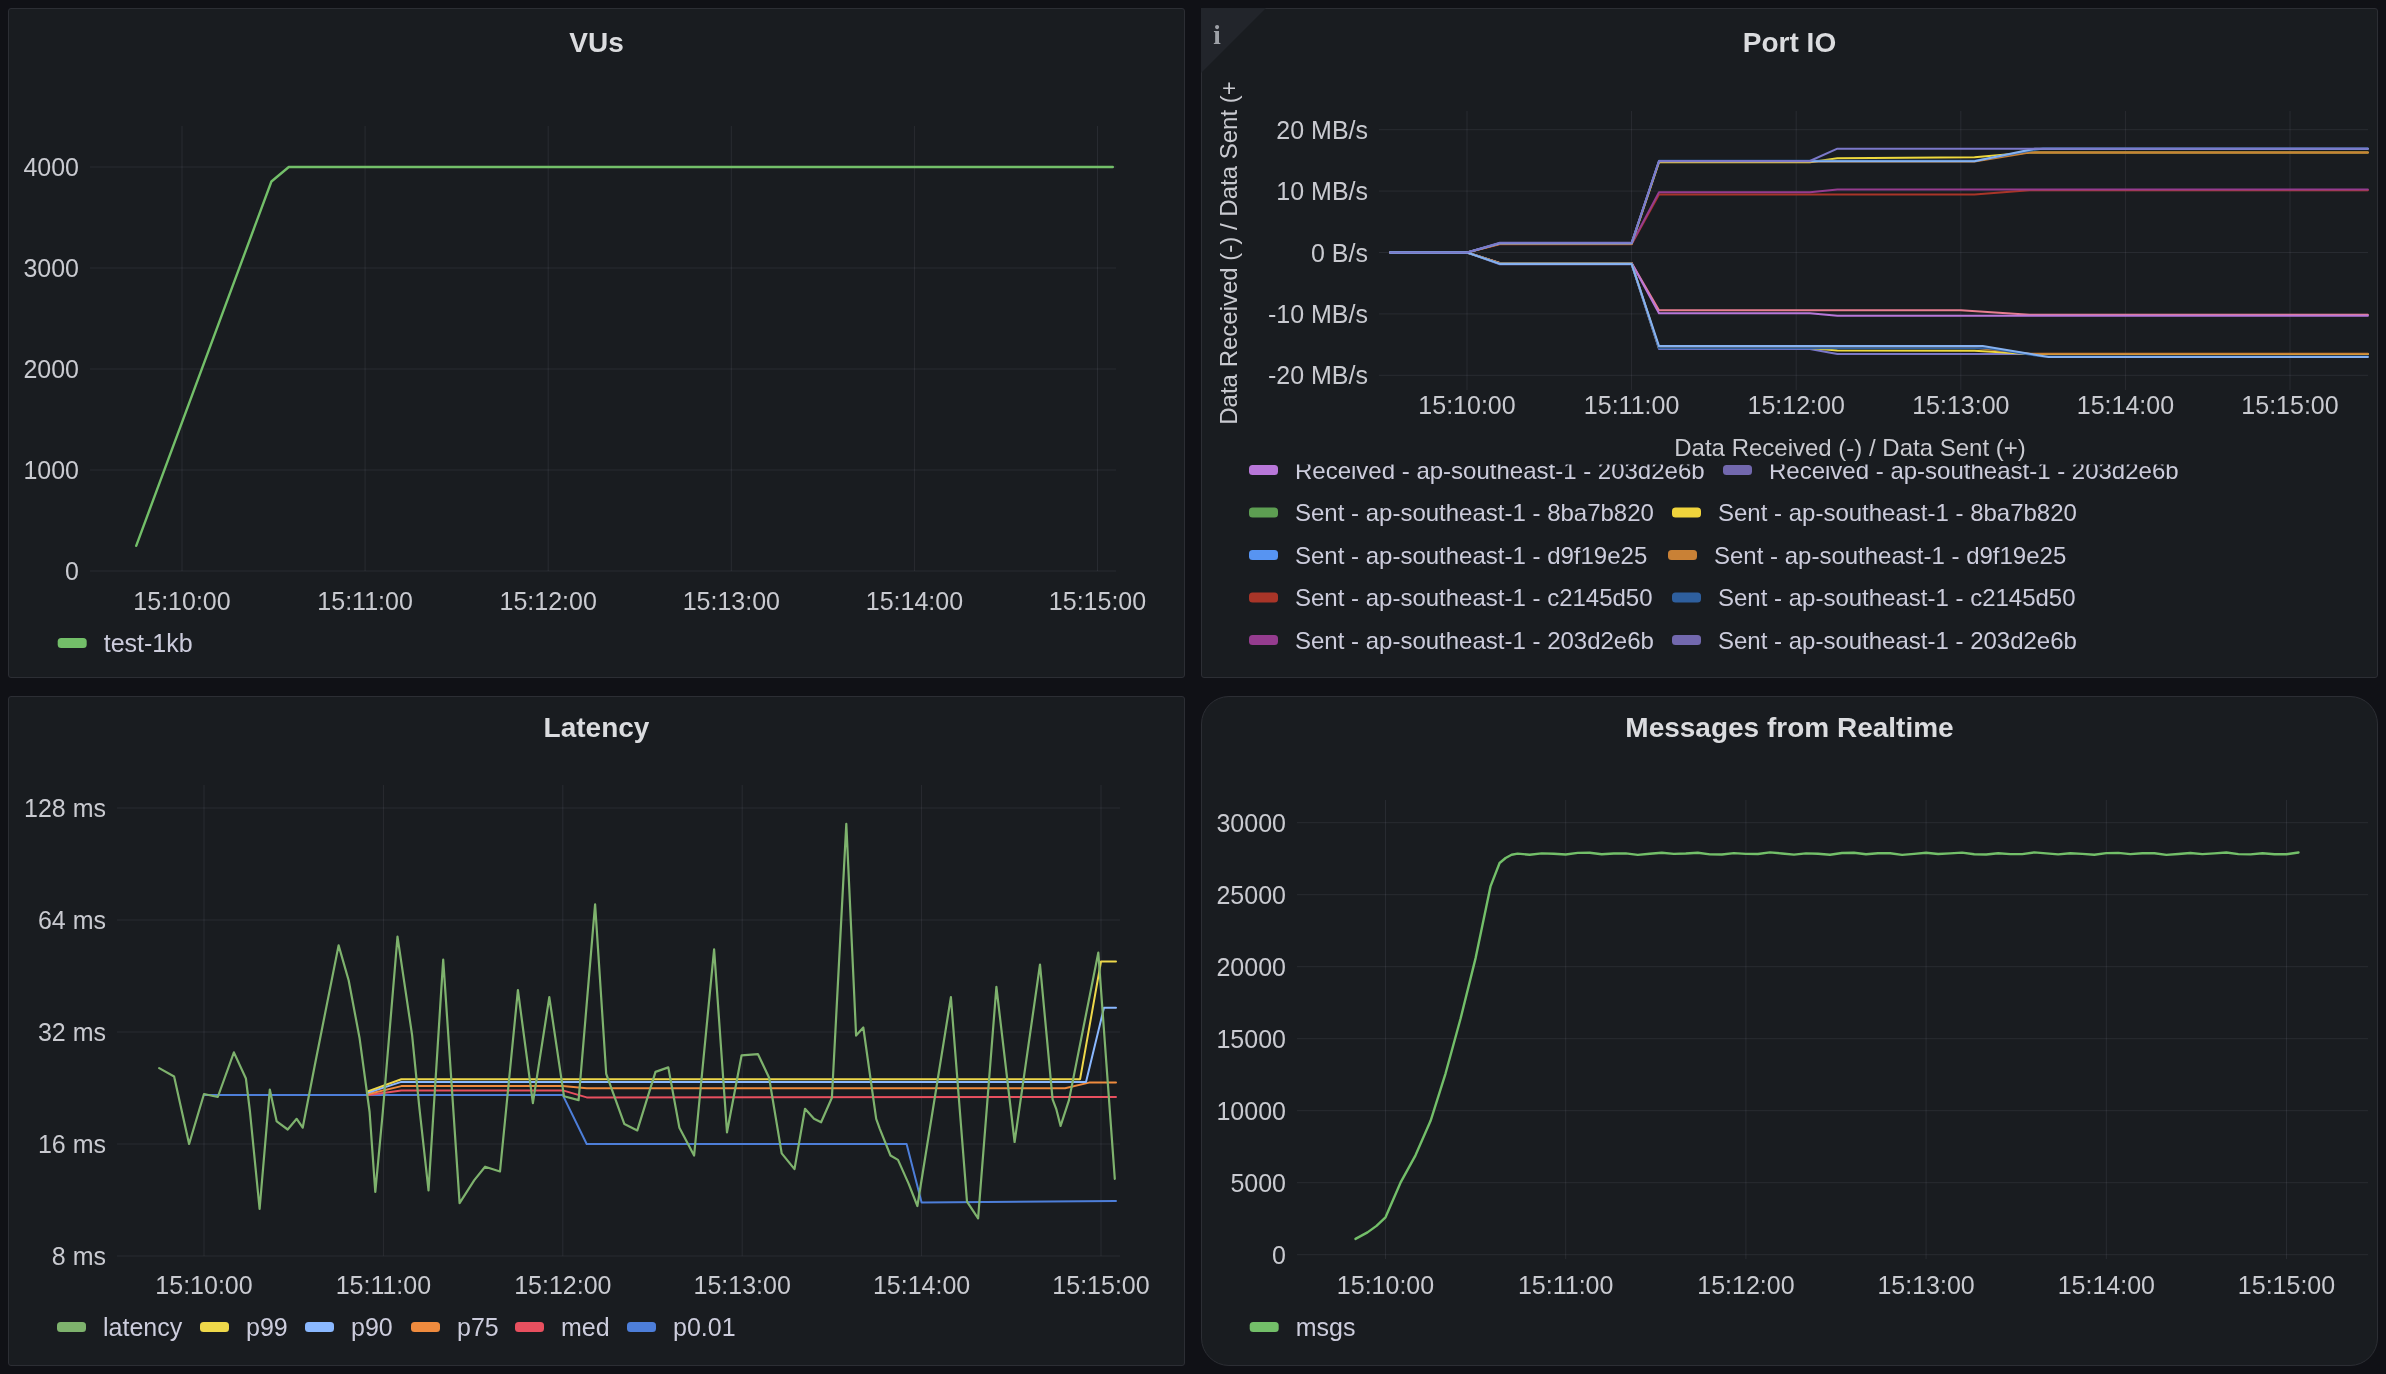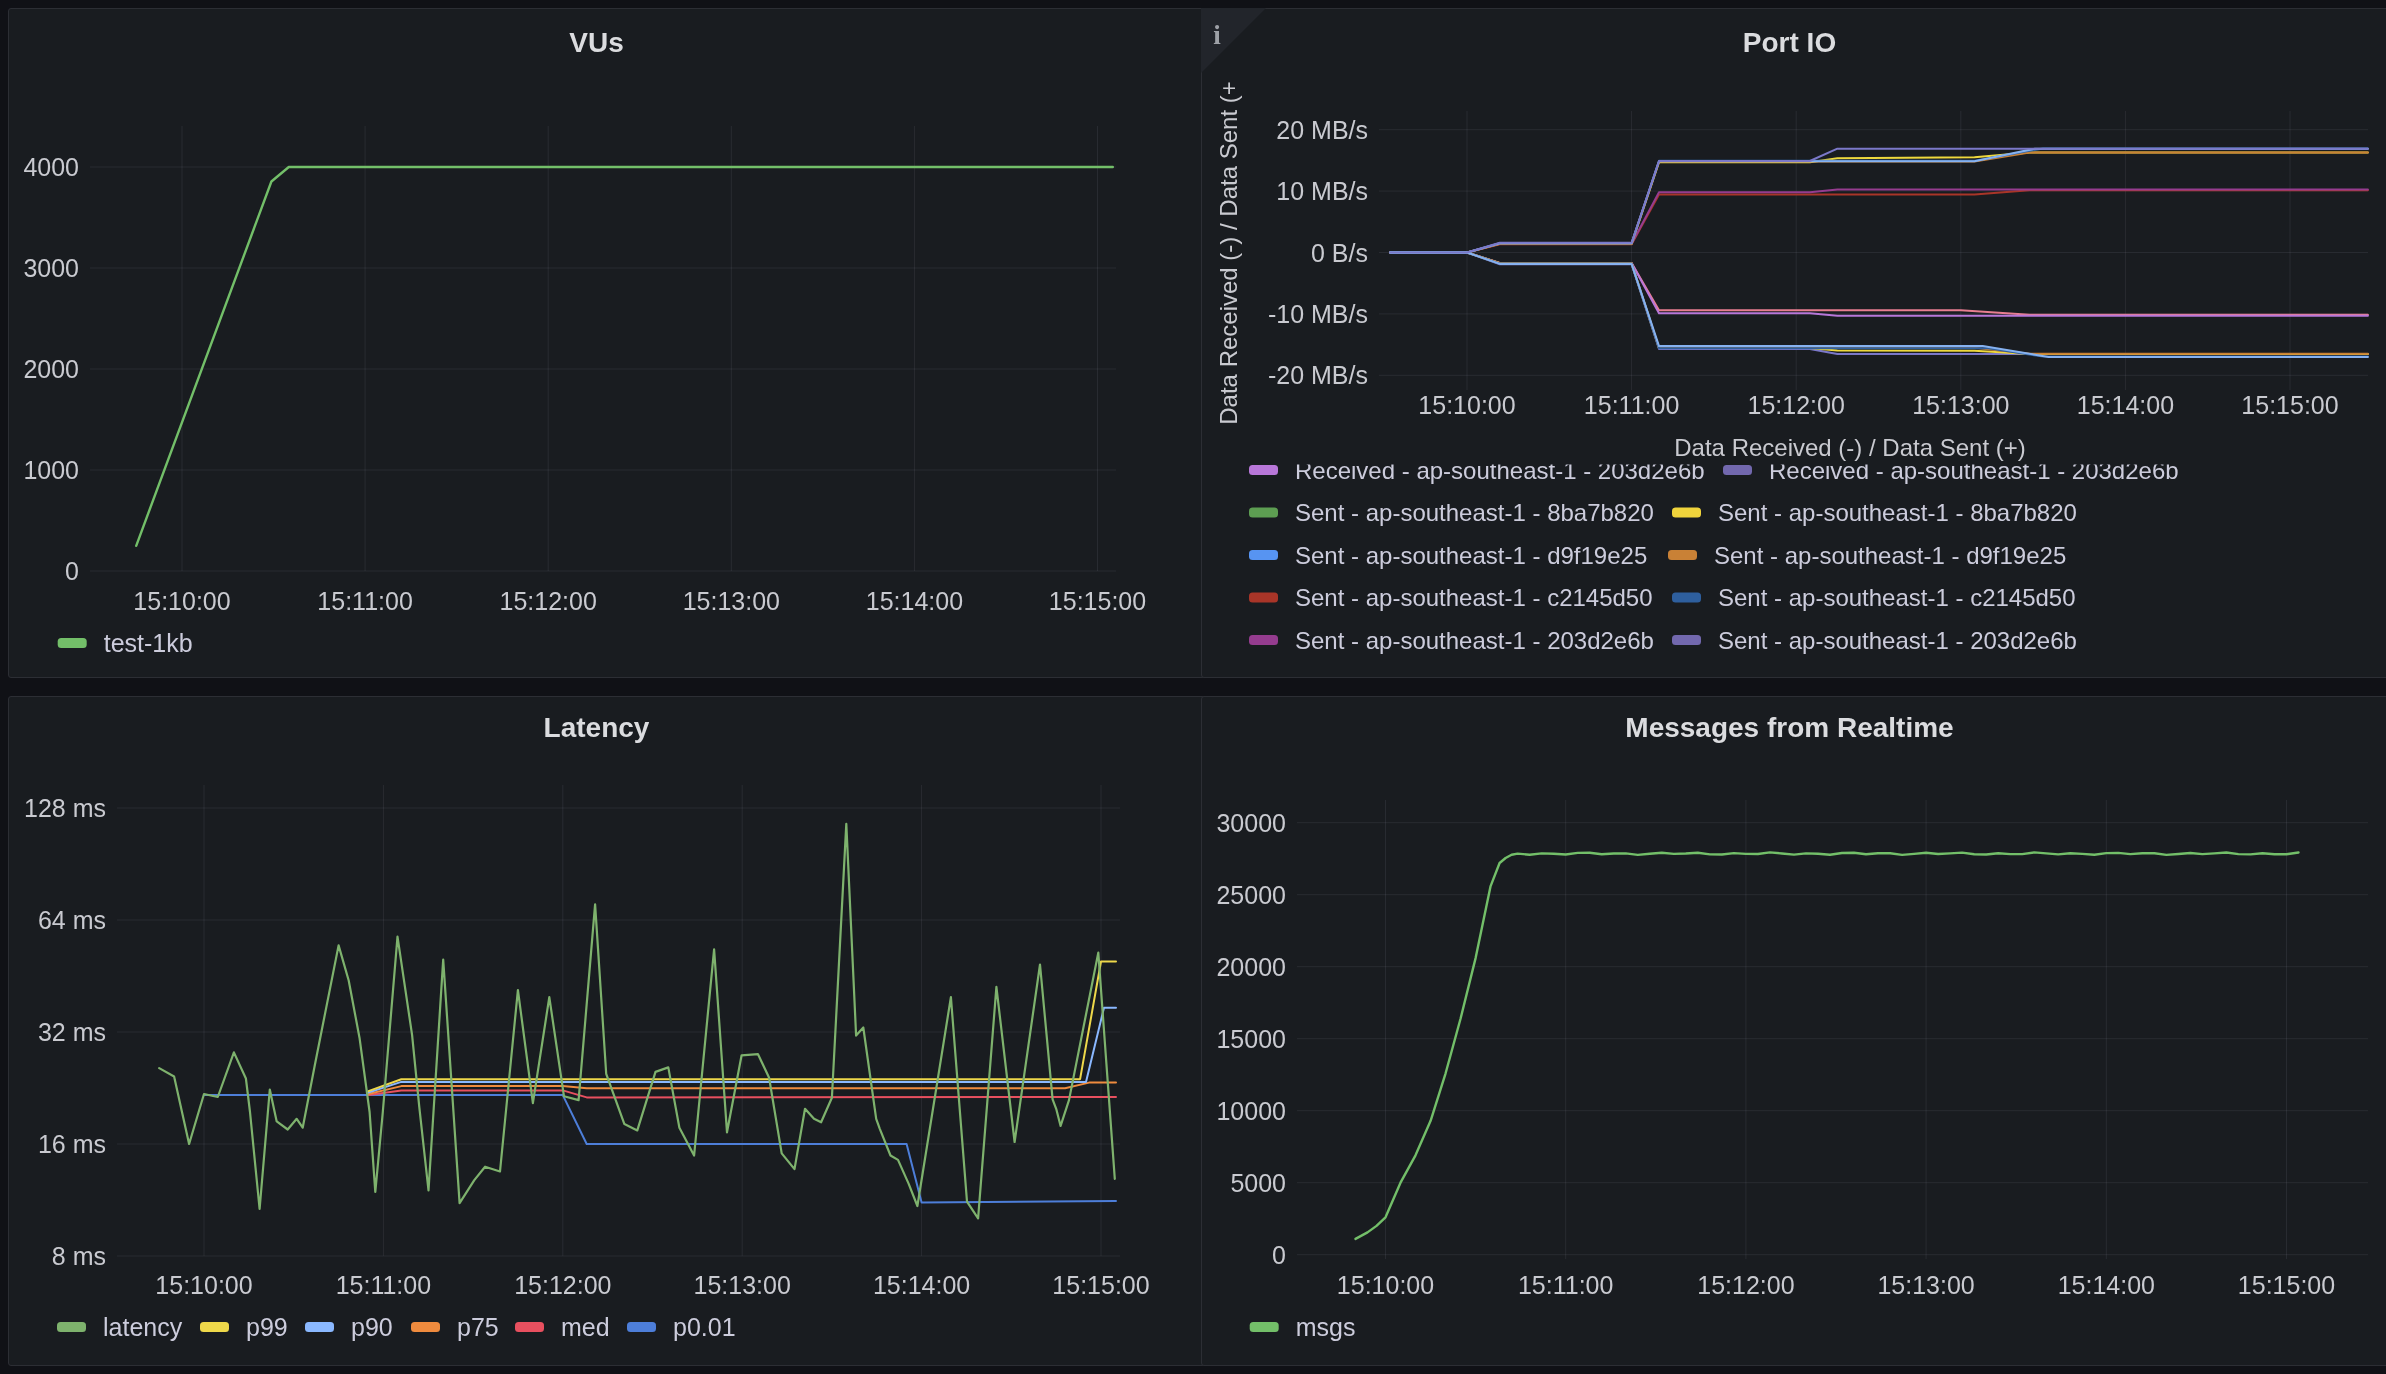--- a/index.html
+++ b/index.html
@@ -1,15 +1,15 @@
 <!DOCTYPE html>
 <html><head><meta charset="utf-8">
 <style>
 html,body{margin:0;padding:0;background:#101116;width:2386px;height:1374px;overflow:hidden;}
-.panel{position:absolute;width:1175px;height:668px;background:#191c20;border:1px solid #2c2e34;border-radius:3px;padding-left:42px;}
+.panel{position:absolute;width:1175px;height:668px;background:#191c20;border:1px solid #2c2e34;border-radius:3px;}
 .panel svg{position:absolute;left:-1px;top:-1px;}
 </style></head>
 <body>
 <div class="panel" style="left:8px;top:8px;">
     <svg width="1177" height="670" viewBox="0 0 1177 670" font-family="Liberation Sans, sans-serif">
       <text x="588.5" y="34" text-anchor="middle" dominant-baseline="central" font-size="28" font-weight="bold" fill="#dbdcdf">VUs</text>
       <line x1="174.0" y1="118" x2="174.0" y2="563" stroke="rgba(204,204,220,0.09)" stroke-width="1"></line>
       <line x1="357.1" y1="118" x2="357.1" y2="563" stroke="rgba(204,204,220,0.09)" stroke-width="1"></line>
       <line x1="540.2" y1="118" x2="540.2" y2="563" stroke="rgba(204,204,220,0.09)" stroke-width="1"></line>
       <line x1="723.3" y1="118" x2="723.3" y2="563" stroke="rgba(204,204,220,0.09)" stroke-width="1"></line>
@@ -144,21 +144,21 @@
       <rect x="297.0" y="626.0" width="29" height="10" rx="3.5" fill="#8AB8FF"></rect>
       <text x="343.0" y="631.0" dominant-baseline="central" font-size="25" fill="#ccccdc">p90</text>
       <rect x="403.0" y="626.0" width="29" height="10" rx="3.5" fill="#EF8B3E"></rect>
       <text x="449.0" y="631.0" dominant-baseline="central" font-size="25" fill="#ccccdc">p75</text>
       <rect x="507.0" y="626.0" width="29" height="10" rx="3.5" fill="#E8505F"></rect>
       <text x="553.0" y="631.0" dominant-baseline="central" font-size="25" fill="#ccccdc">med</text>
       <rect x="619.0" y="626.0" width="29" height="10" rx="3.5" fill="#4D7ED9"></rect>
       <text x="665.0" y="631.0" dominant-baseline="central" font-size="25" fill="#ccccdc">p0.01</text>
     </svg>
   </div>
-<div class="panel" style="left:1201px;top:696px;">
+<div class="panel" style="left:1201px;top:696px;border-radius:28px;">
     <svg width="1177" height="670" viewBox="0 0 1177 670" font-family="Liberation Sans, sans-serif">
       <text x="588.5" y="31" text-anchor="middle" dominant-baseline="central" font-size="28" font-weight="bold" fill="#dbdcdf">Messages from Realtime</text>
       <line x1="184.5" y1="104" x2="184.5" y2="563" stroke="rgba(204,204,220,0.09)" stroke-width="1"></line>
       <line x1="364.7" y1="104" x2="364.7" y2="563" stroke="rgba(204,204,220,0.09)" stroke-width="1"></line>
       <line x1="544.9" y1="104" x2="544.9" y2="563" stroke="rgba(204,204,220,0.09)" stroke-width="1"></line>
       <line x1="725.1" y1="104" x2="725.1" y2="563" stroke="rgba(204,204,220,0.09)" stroke-width="1"></line>
       <line x1="905.3" y1="104" x2="905.3" y2="563" stroke="rgba(204,204,220,0.09)" stroke-width="1"></line>
       <line x1="1085.5" y1="104" x2="1085.5" y2="563" stroke="rgba(204,204,220,0.09)" stroke-width="1"></line>
       <line x1="96" y1="126.7" x2="1167" y2="126.7" stroke="rgba(204,204,220,0.09)" stroke-width="1"></line>
       <line x1="96" y1="198.7" x2="1167" y2="198.7" stroke="rgba(204,204,220,0.09)" stroke-width="1"></line>

